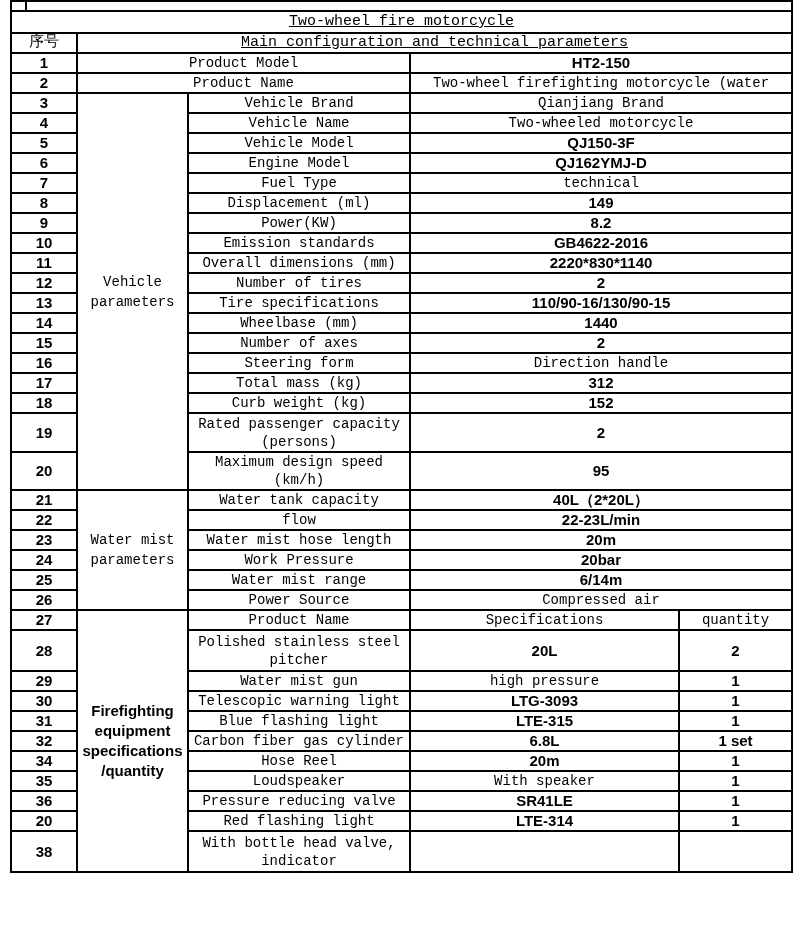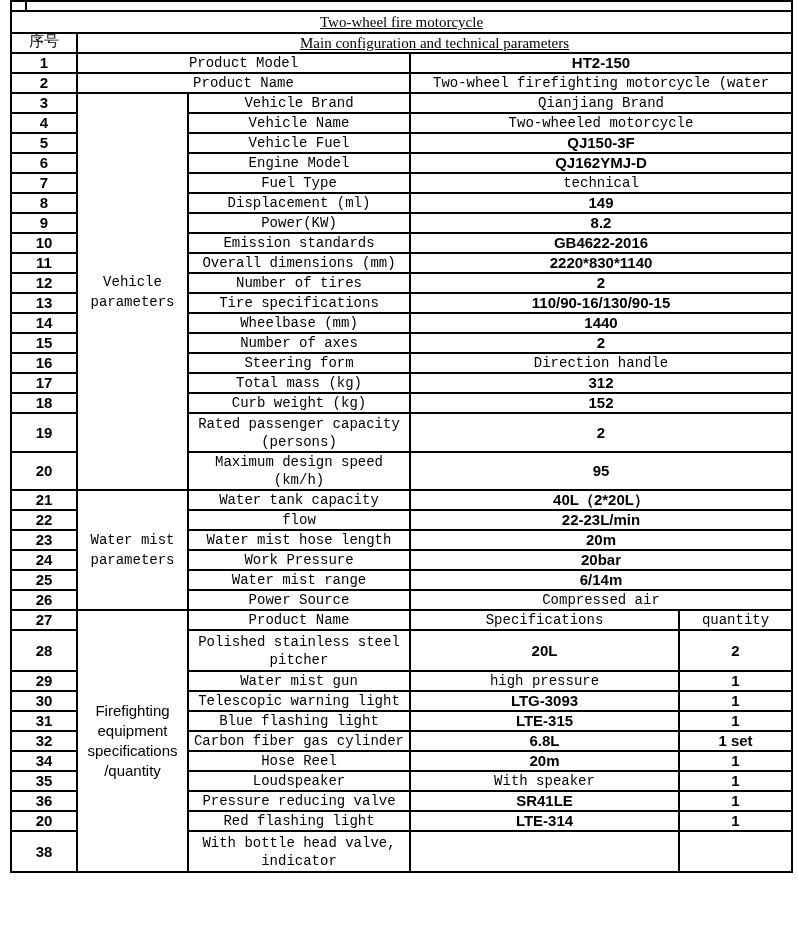--- a/index.html
+++ b/index.html
@@ -39,31 +39,31 @@
   }
   .sliver-seg {
     margin-left: 13px;
     width: 2px;
     height: 8px;
     background: #000;
   }
   td.title, td.section {
     font-size: 15px;
   }
-  .underline { text-decoration: underline; font-family: Liberation Serif, serif; }
+  .underline { text-decoration: underline; }
   td.serial, td.sans {
     font-family: "Liberation Sans", sans-serif;
     font-weight: bold;
     font-size: 15px;
   }
   td.serial-h { font-size: 15px; }
   td.group { font-size: 14px; line-height: 20px; }
   td.group-sans {
     font-family: "Liberation Sans", sans-serif;
-    font-weight: normal;
+    font-weight: bold;
     font-size: 15px;
     line-height: 20px;
     padding: 0 1px;
     text-align: center;
   }
   tr.h22 { height: 22px; }
   tr.h21 { height: 19px; }
   tr.h39 { height: 39px; margin-left: 37px; }
   tr.h40 { height: 36px; }
   tr.h41 { height: 41px; padding-left: 42px; }
@@ -114,21 +114,21 @@
     <td>Vehicle Brand</td>
     <td colspan="2">Qianjiang Brand</td>
   </tr>
   <tr class="h21">
     <td class="serial">4</td>
     <td>Vehicle Name</td>
     <td colspan="2">Two-wheeled motorcycle</td>
   </tr>
   <tr class="h21">
     <td class="serial">5</td>
-    <td>Vehicle Fuel</td>
+    <td>Vehicle Model</td>
     <td colspan="2" class="sans">QJ150-3F</td>
   </tr>
   <tr class="h21">
     <td class="serial">6</td>
     <td>Engine Model</td>
     <td colspan="2" class="sans">QJ162YMJ-D</td>
   </tr>
   <tr class="h21">
     <td class="serial">7</td>
     <td>Fuel Type</td>

